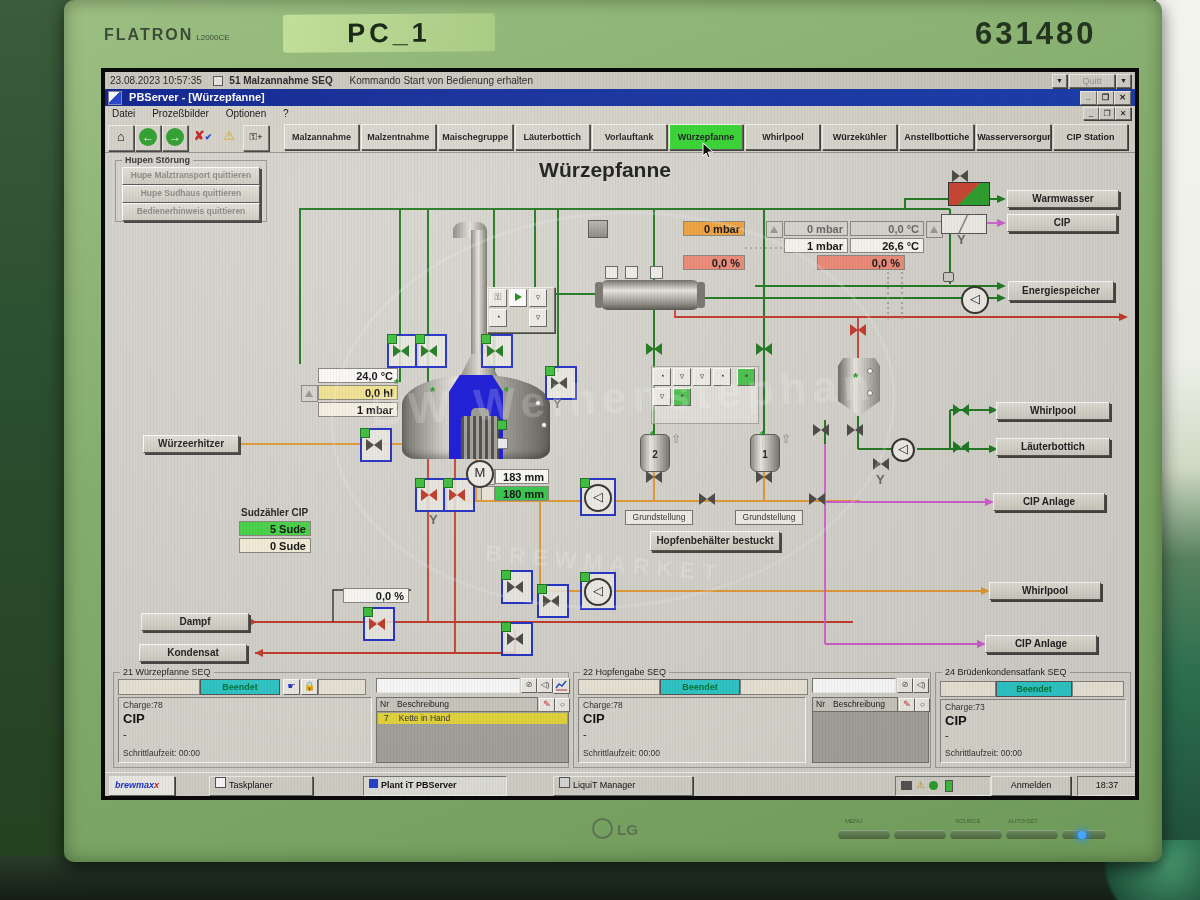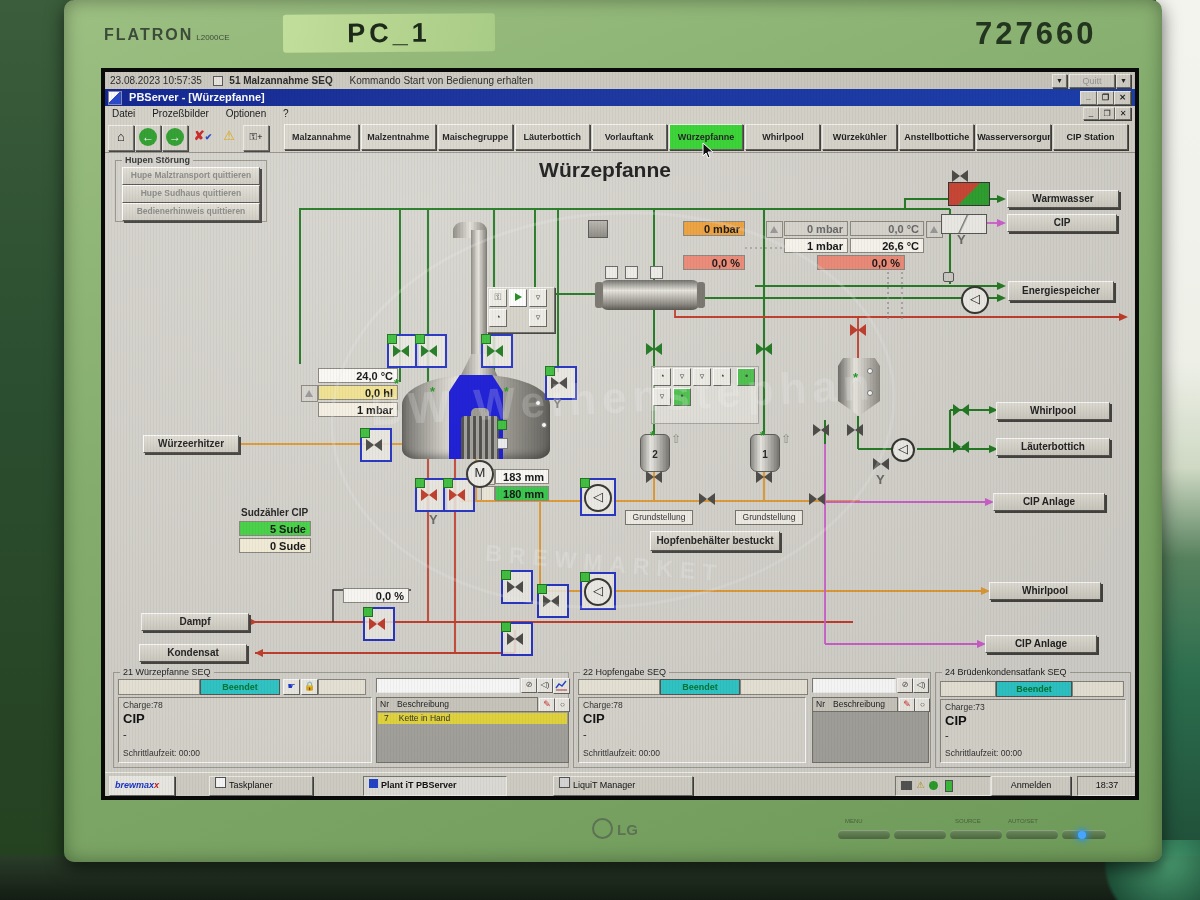--- a/index.html
+++ b/index.html
@@ -94,21 +94,21 @@
 <body>
 
 <div class="abs" id="bg-left"></div>
 <div class="abs" id="bg-right"></div>
 <div class="abs" id="bg-bottom"></div>
 <div class="abs" id="bg-glass"></div>
 
 <div class="abs" id="monitor"></div>
 <div class="abs" id="brand"><span>FLATRON</span><span class="model">L2000CE</span></div>
 <div class="abs" id="sticker">PC_1</div>
-<div class="abs" id="serial">727660</div>
+<div class="abs" id="serial">631480</div>
 <div class="abs" id="lg-logo"><span class="ring"></span><span>LG</span></div>
 <div class="mlabel" style="left:845px;">MENU</div>
 <div class="mlabel" style="left:955px;">SOURCE</div>
 <div class="mlabel" style="left:1008px;">AUTO/SET</div>
 <div class="mbtn" style="left:838px;width:52px;"></div>
 <div class="mbtn" style="left:894px;width:52px;"></div>
 <div class="mbtn" style="left:950px;width:52px;"></div>
 <div class="mbtn" style="left:1006px;width:52px;"></div>
 <div class="mbtn" style="left:1024px;left:1062px;width:44px;"></div>
 <div class="abs" id="led"></div>

